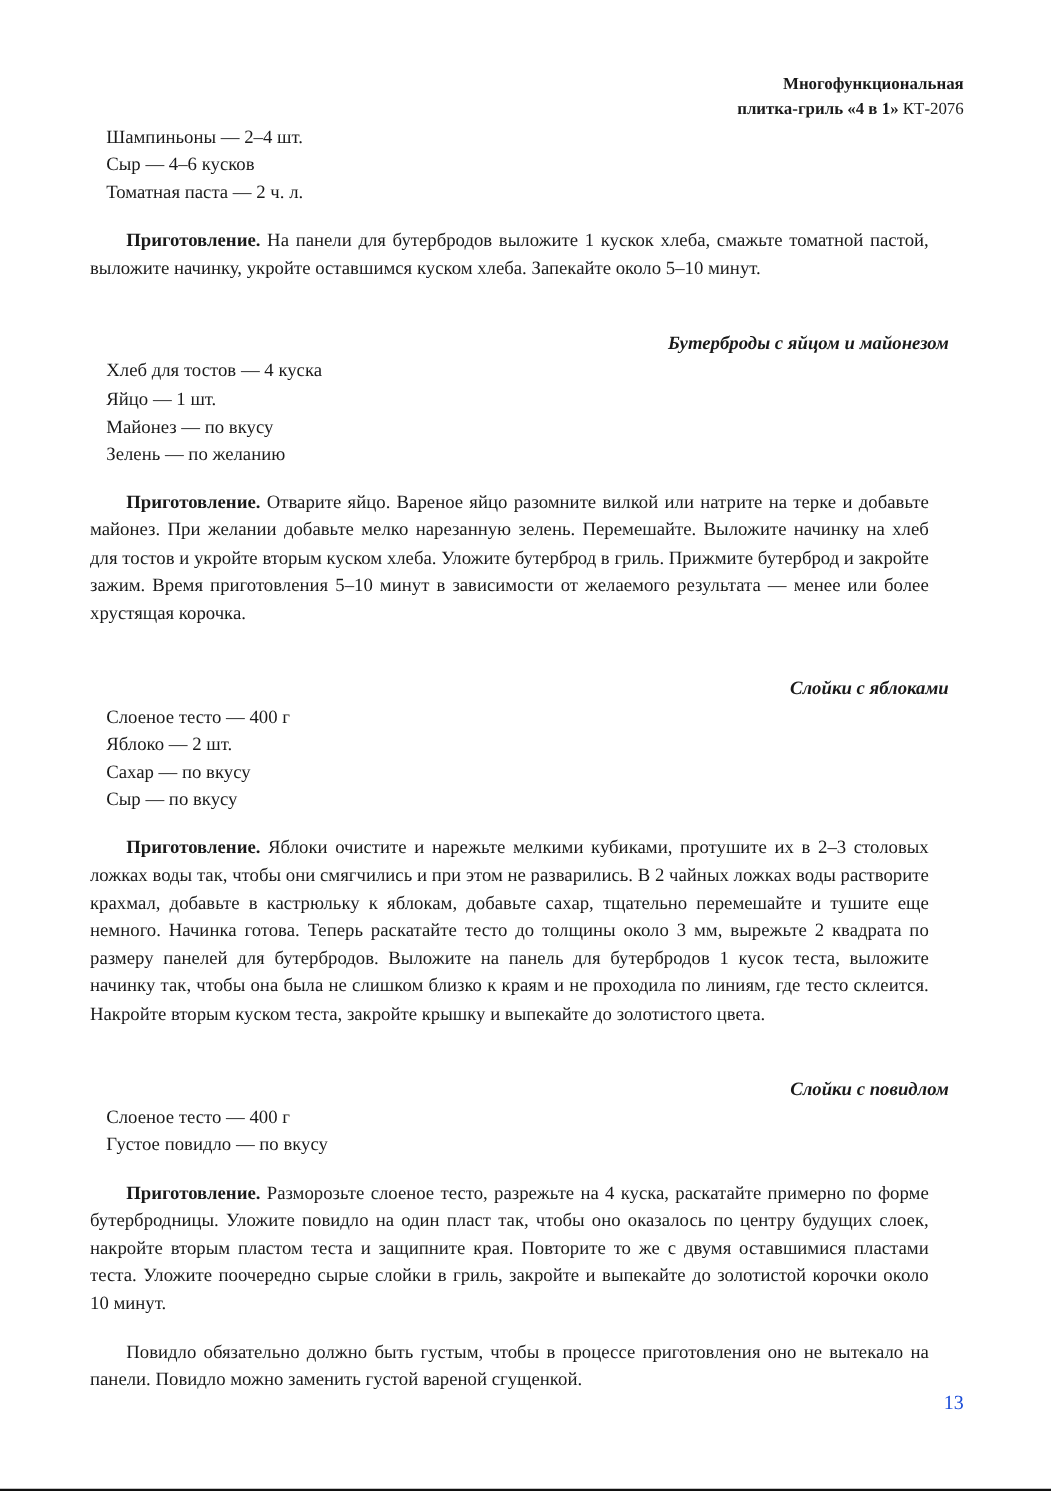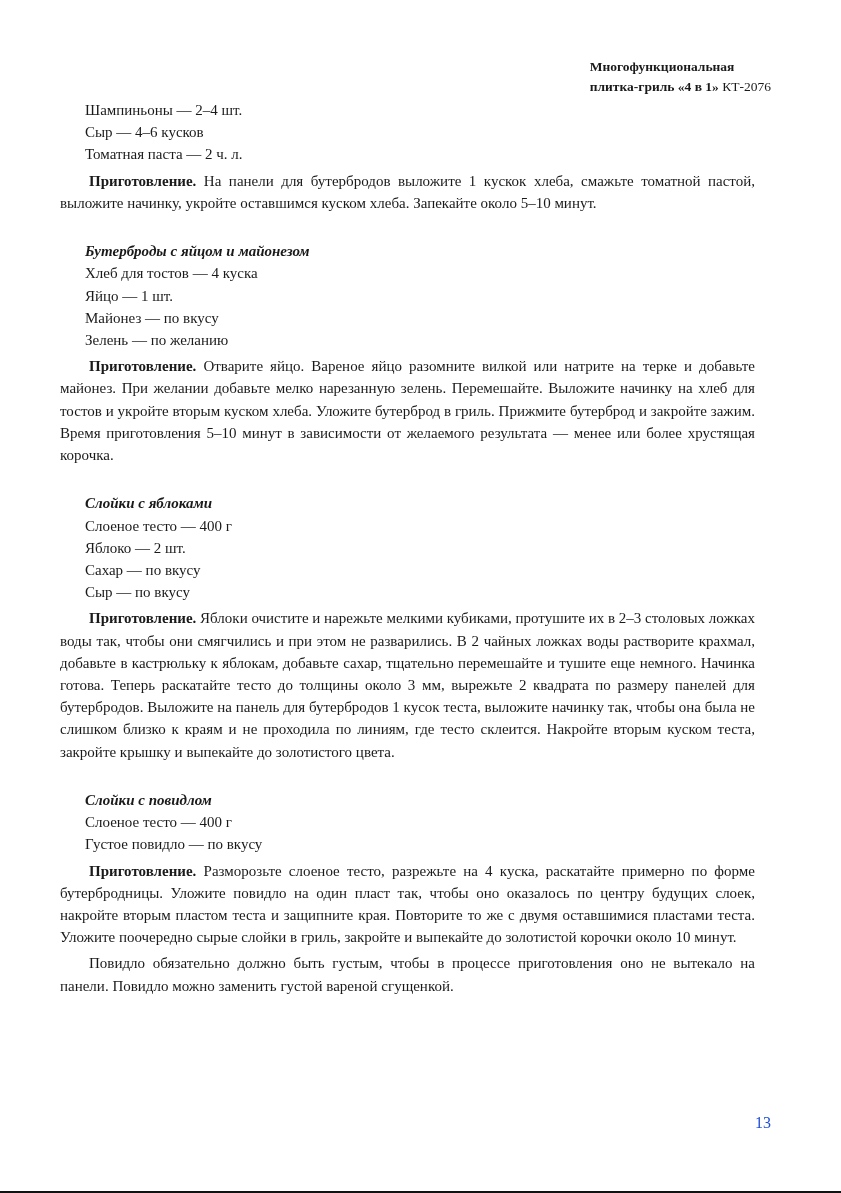--- a/index.html
+++ b/index.html
@@ -1,25 +1,25 @@
 <!DOCTYPE html>
 <html><head>
 <meta charset="utf-8">
 <style>
   html, body { margin: 0; padding: 0; background: #ffffff; }
   body { width: 841px; height: 1193px; position: relative; overflow: hidden;
          font-family: "Liberation Serif", "DejaVu Serif", serif; color: #1a1a1a; }
-  .header { position: absolute; right: 70px; top: 57px; 
+  .header { position: absolute; right: 70px; top: 57px; text-align: right;
             font-size: 13.5px; line-height: 20px; }
   .header .b { font-weight: bold; }
   .content { position: absolute; left: 56px; top: 99px; width: 703px;
              font-size: 15px; line-height: 22.2px; }
   .line { padding-left: 29px; white-space: nowrap; }
-  .title { padding-left: 29px; font-weight: bold; font-style: italic; white-space: nowrap; }
-  .para { text-indent: 29px; text-align: justify; margin: 4px; }
+  .title { padding-left: 29px; font-weight: bold; font-style: italic; white-space: nowrap; text-align: right; }
+  .para { text-indent: 29px; text-align: justify; margin: 16px; }
   .para b { font-weight: bold; }
   .gap { height: 22.2px; }
   .page-num { position: absolute; right: 70px; top: 1114px; font-size: 16px; color: #1d4ed8; }
   .bottom-rule { position: absolute; left: 0; right: 0; bottom: 0; height: 2px; background: #111; }
 </style>
 </head>
 <body>
 
 <div class="header">
   <div class="b">Многофункциональная</div>

